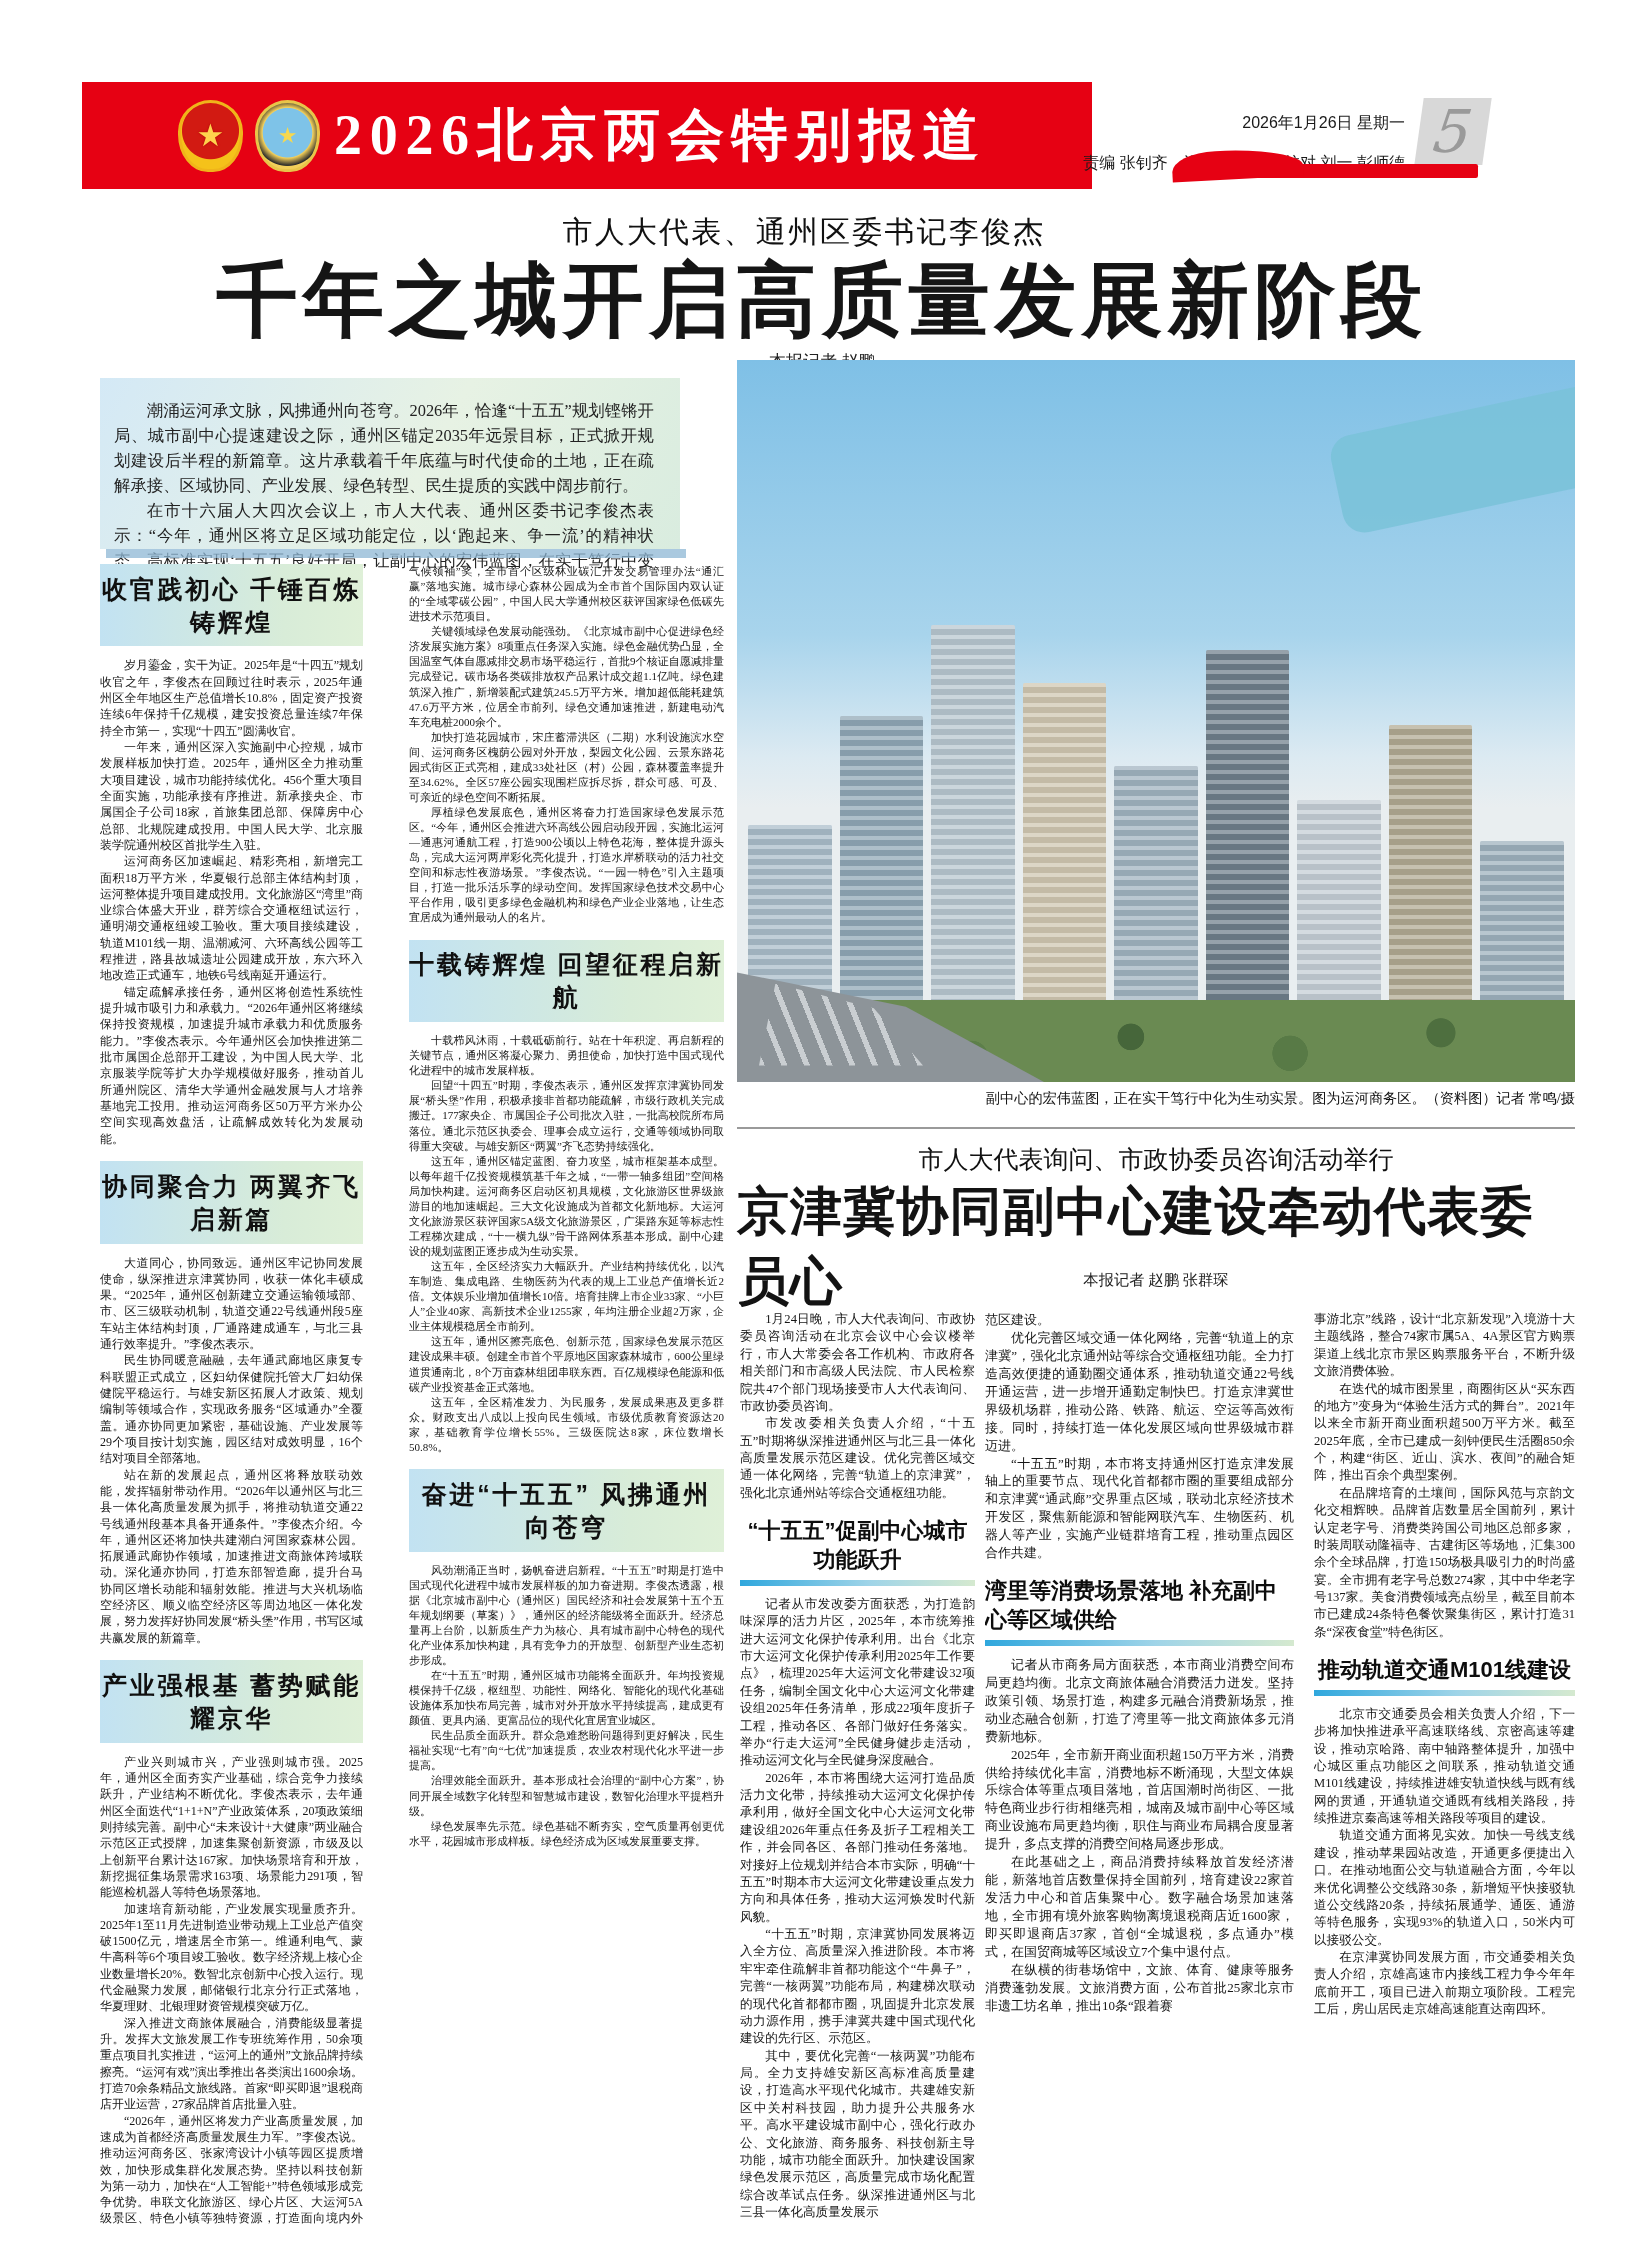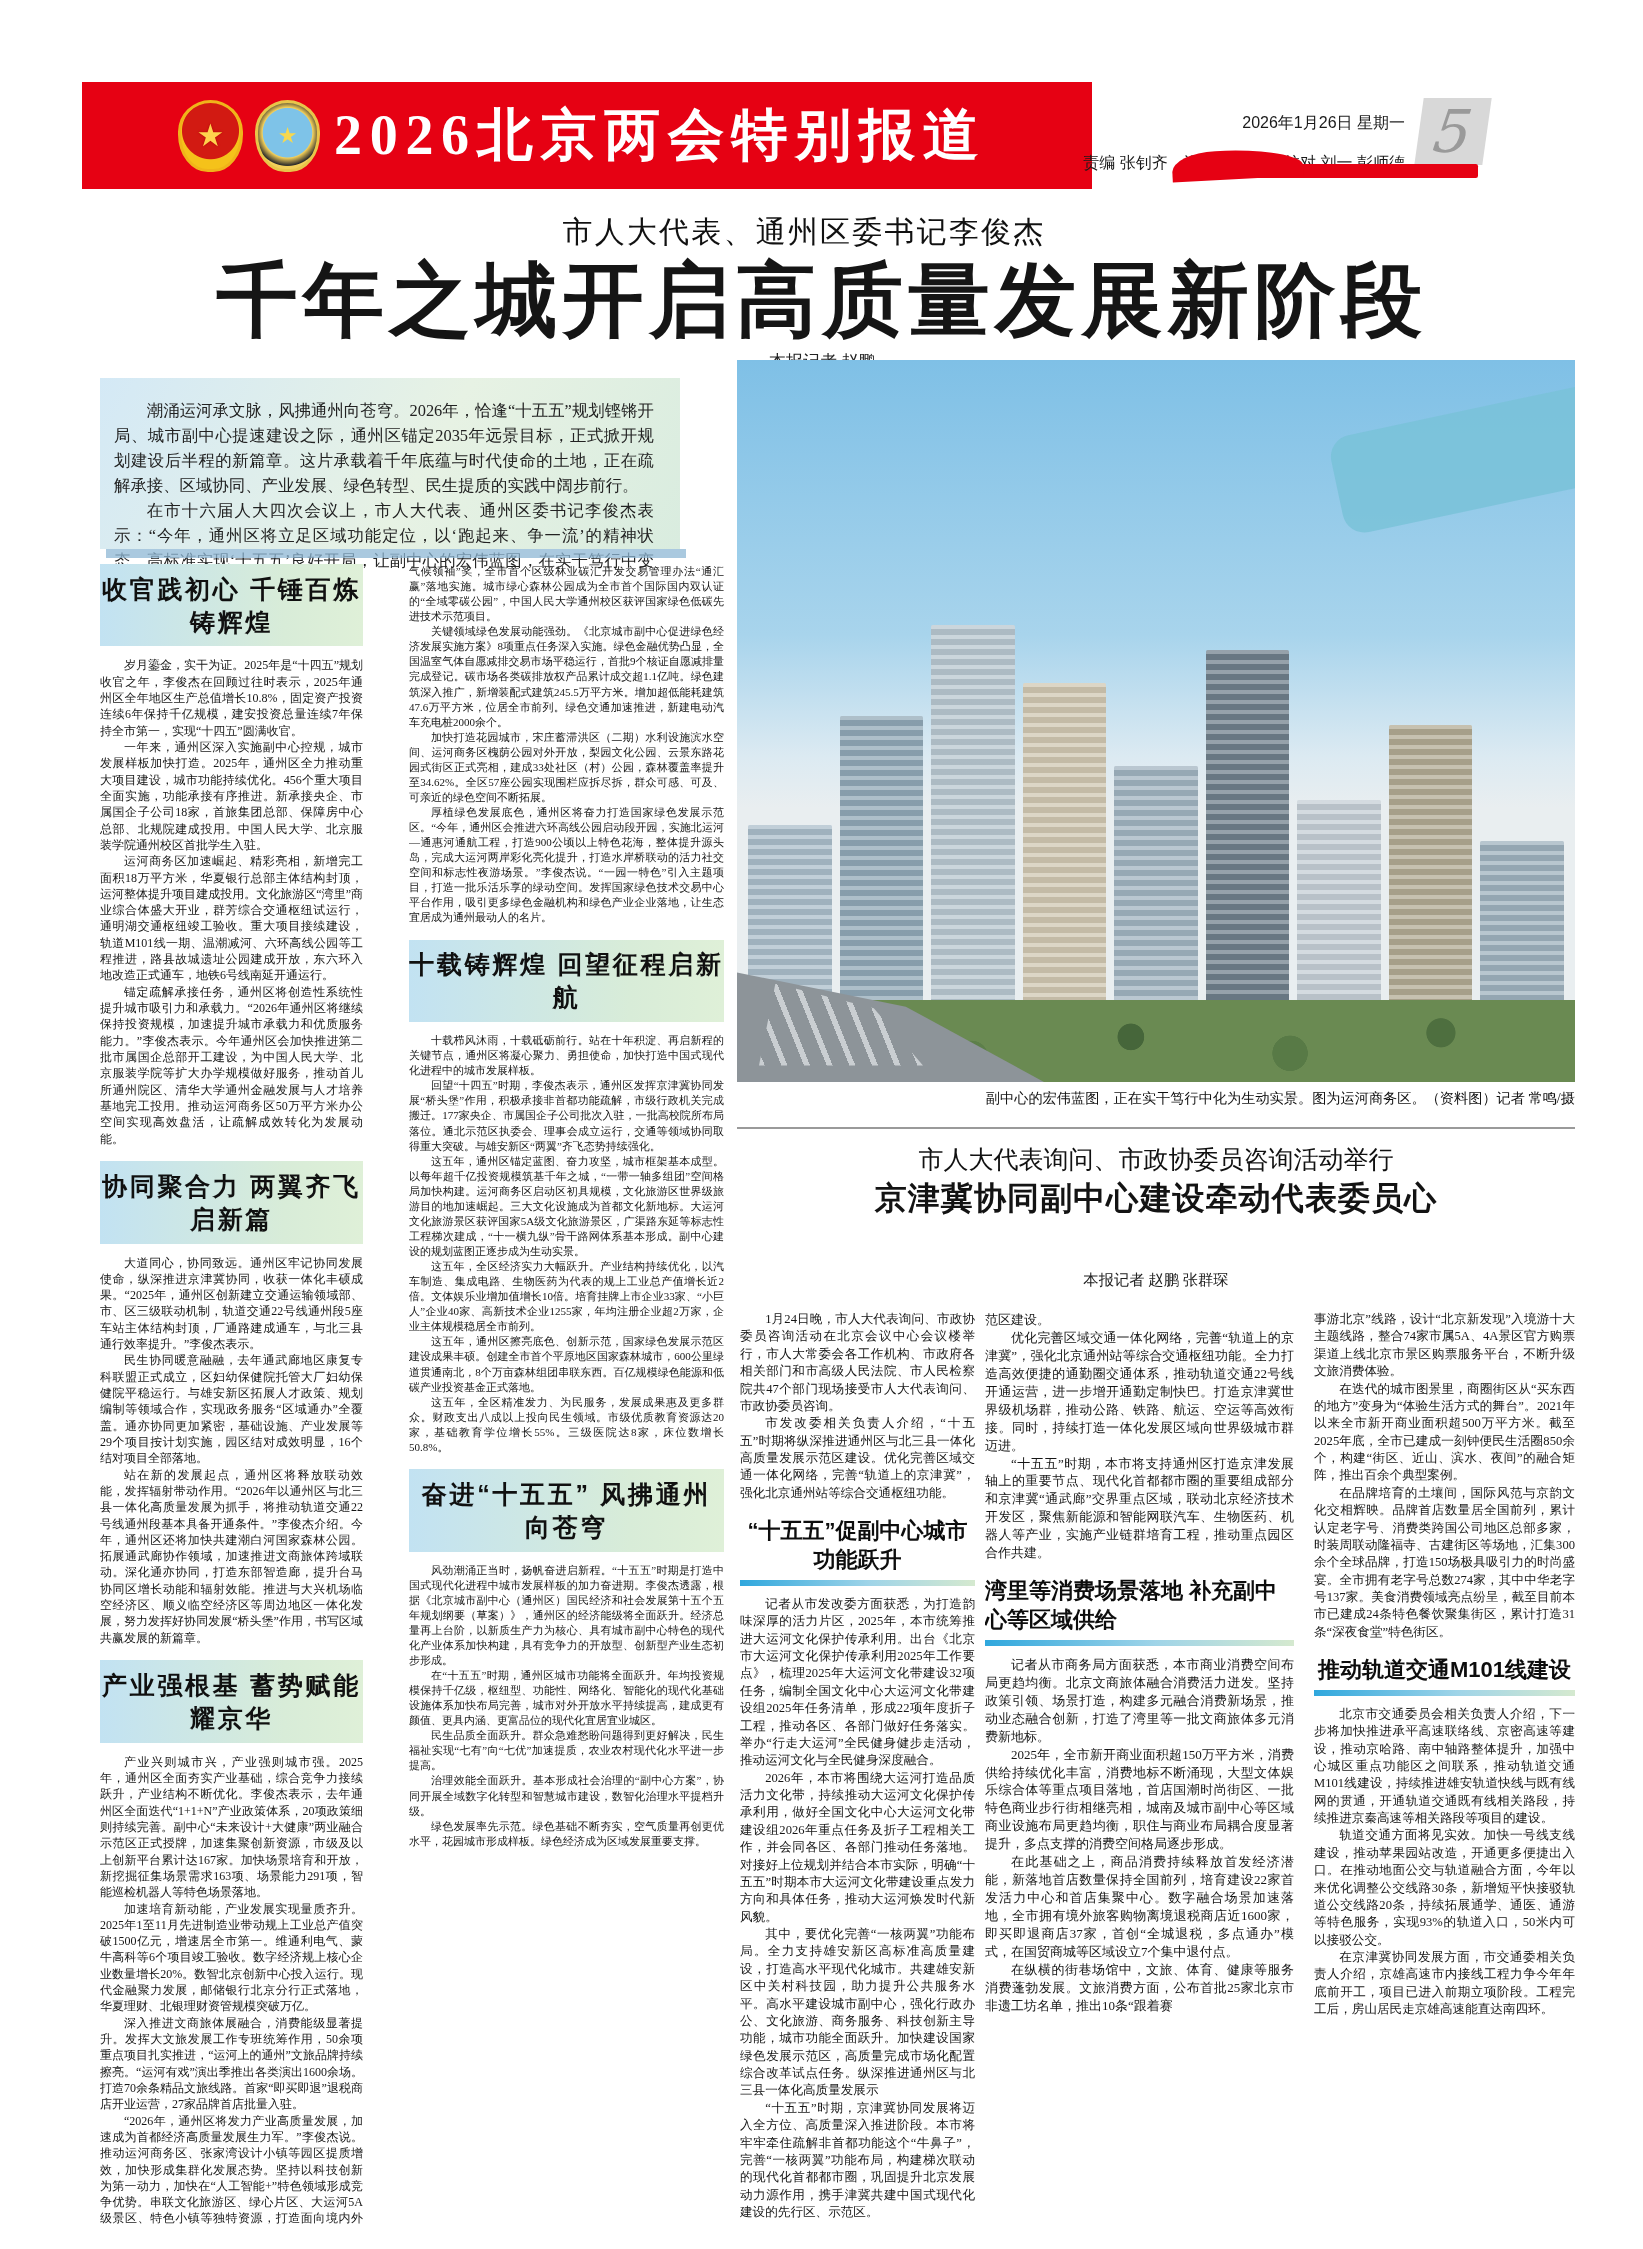--- a/index.html
+++ b/index.html
@@ -59,21 +59,21 @@
   .greenhead { display:block; background:linear-gradient(90deg,#c2e2f2 0%,#d8ecd8 70%,#dff0d8 100%); text-align:center; font-family:"Liberation Sans","DejaVu Sans",sans-serif; font-weight:bold; color:#101010; }
   .c1 .greenhead, .c2 .greenhead { font-size:25px; letter-spacing:2.7px; padding:8.8px 0 7.7px; margin:14.2px 0 11px; }
   .c1 p.para { font-size:12px; line-height:1.36; }
   .c2 p.para { font-size:11px; line-height:1.37; }
   .c1 { left:100px; top:564px; width:263px; height:1661px; }
   .c2 { left:409px; top:564px; width:315px; height:1661px; }
   .c1 .greenhead:first-child, .c2 .greenhead:first-child { margin-top:0; }
 
   
   .kicker2 { position:absolute; left:737px; top:1143px; width:838px; text-align:center; font-size:25px; color:#111; font-family:"Liberation Sans","DejaVu Sans",sans-serif; }
-  .headline2 { position:absolute; left:737px; top:1177px; width:838px; text-align:center; font-size:32px; font-weight:900; letter-spacing:1.1px; color:#131313; font-family:"Liberation Serif",serif; }
+  .headline2 { position:absolute; left:737px; top:1177px; width:838px; text-align:left; font-size:52px; font-weight:900; letter-spacing:1.1px; color:#131313; font-family:"Liberation Serif",serif; }
   .byline2 { position:absolute; left:737px; top:1270px; width:838px; text-align:center; font-size:15.3px; color:#222; }
   .a2col p.para { font-size:12.6px; line-height:1.38; }
   .a2col.cb p.para { font-size:13px; }
   .ca { left:740px; top:1311px; width:235px; height:917px; }
   .cb { left:985px; top:1311px; width:309px; height:917px; }
   .cc { left:1314px; top:1311px; width:261px; height:917px; }
   .subhead { font-family:"Liberation Sans","DejaVu Sans",sans-serif; font-weight:bold; font-size:22px; line-height:1.32; color:#0d0d0d; margin:14.2px 0 0; text-align:left; }
   .subhead.center { text-align:center; }
   .cyanbar { height:6px; background:linear-gradient(90deg,#2fa7dd 0%,#9fd4e8 55%,#d5e9cf 100%); margin:5.5px 0 10px; }
 </style>
@@ -188,22 +188,22 @@
   <div class="col a2col ca">
     <div>
         <p class="para">1月24日晚，市人大代表询问、市政协委员咨询活动在北京会议中心会议楼举行，市人大常委会各工作机构、市政府各相关部门和市高级人民法院、市人民检察院共47个部门现场接受市人大代表询问、市政协委员咨询。</p>
         <p class="para">市发改委相关负责人介绍，“十五五”时期将纵深推进通州区与北三县一体化高质量发展示范区建设。优化完善区域交通一体化网络，完善“轨道上的京津冀”，强化北京通州站等综合交通枢纽功能。</p>
       </div>
     <div class="subhead center">“十五五”促副中心城市功能跃升</div>
     <div class="cyanbar"></div>
     <div>
         <p class="para">记者从市发改委方面获悉，为打造韵味深厚的活力片区，2025年，本市统筹推进大运河文化保护传承利用。出台《北京市大运河文化保护传承利用2025年工作要点》，梳理2025年大运河文化带建设32项任务，编制全国文化中心大运河文化带建设组2025年任务清单，形成22项年度折子工程，推动各区、各部门做好任务落实。举办“行走大运河”全民健身健步走活动，推动运河文化与全民健身深度融合。</p>
         <p class="para">2026年，本市将围绕大运河打造品质活力文化带，持续推动大运河文化保护传承利用，做好全国文化中心大运河文化带建设组2026年重点任务及折子工程相关工作，并会同各区、各部门推动任务落地。对接好上位规划并结合本市实际，明确“十五五”时期本市大运河文化带建设重点发力方向和具体任务，推动大运河焕发时代新风貌。</p>
+        <p class="para">“十五五”时期，京津冀协同发展将迈入全方位、高质量深入推进阶段。本市将牢牢牵住疏解非首都功能这个“牛鼻子”，完善“一核两翼”功能布局，构建梯次联动的现代化首都都市圈，巩固提升北京发展动力源作用，携手津冀共建中国式现代化建设的先行区、示范区。</p>
         <p class="para">其中，要优化完善“一核两翼”功能布局。全力支持雄安新区高标准高质量建设，打造高水平现代化城市。共建雄安新区中关村科技园，助力提升公共服务水平。高水平建设城市副中心，强化行政办公、文化旅游、商务服务、科技创新主导功能，城市功能全面跃升。加快建设国家绿色发展示范区，高质量完成市场化配置综合改革试点任务。纵深推进通州区与北三县一体化高质量发展示</p>
-        <p class="para">“十五五”时期，京津冀协同发展将迈入全方位、高质量深入推进阶段。本市将牢牢牵住疏解非首都功能这个“牛鼻子”，完善“一核两翼”功能布局，构建梯次联动的现代化首都都市圈，巩固提升北京发展动力源作用，携手津冀共建中国式现代化建设的先行区、示范区。</p>
       </div>
   </div>
 
   <div class="col a2col cb">
     <div>
         <p class="para flush">范区建设。</p>
         <p class="para">优化完善区域交通一体化网络，完善“轨道上的京津冀”，强化北京通州站等综合交通枢纽功能。全力打造高效便捷的通勤圈交通体系，推动轨道交通22号线开通运营，进一步增开通勤定制快巴。打造京津冀世界级机场群，推动公路、铁路、航运、空运等高效衔接。同时，持续打造一体化发展区域向世界级城市群迈进。</p>
         <p class="para">“十五五”时期，本市将支持通州区打造京津发展轴上的重要节点、现代化首都都市圈的重要组成部分和京津冀“通武廊”交界重点区域，联动北京经济技术开发区，聚焦新能源和智能网联汽车、生物医药、机器人等产业，实施产业链群培育工程，推动重点园区合作共建。</p>
       </div>
     <div class="subhead">湾里等消费场景落地 补充副中心等区域供给</div>

